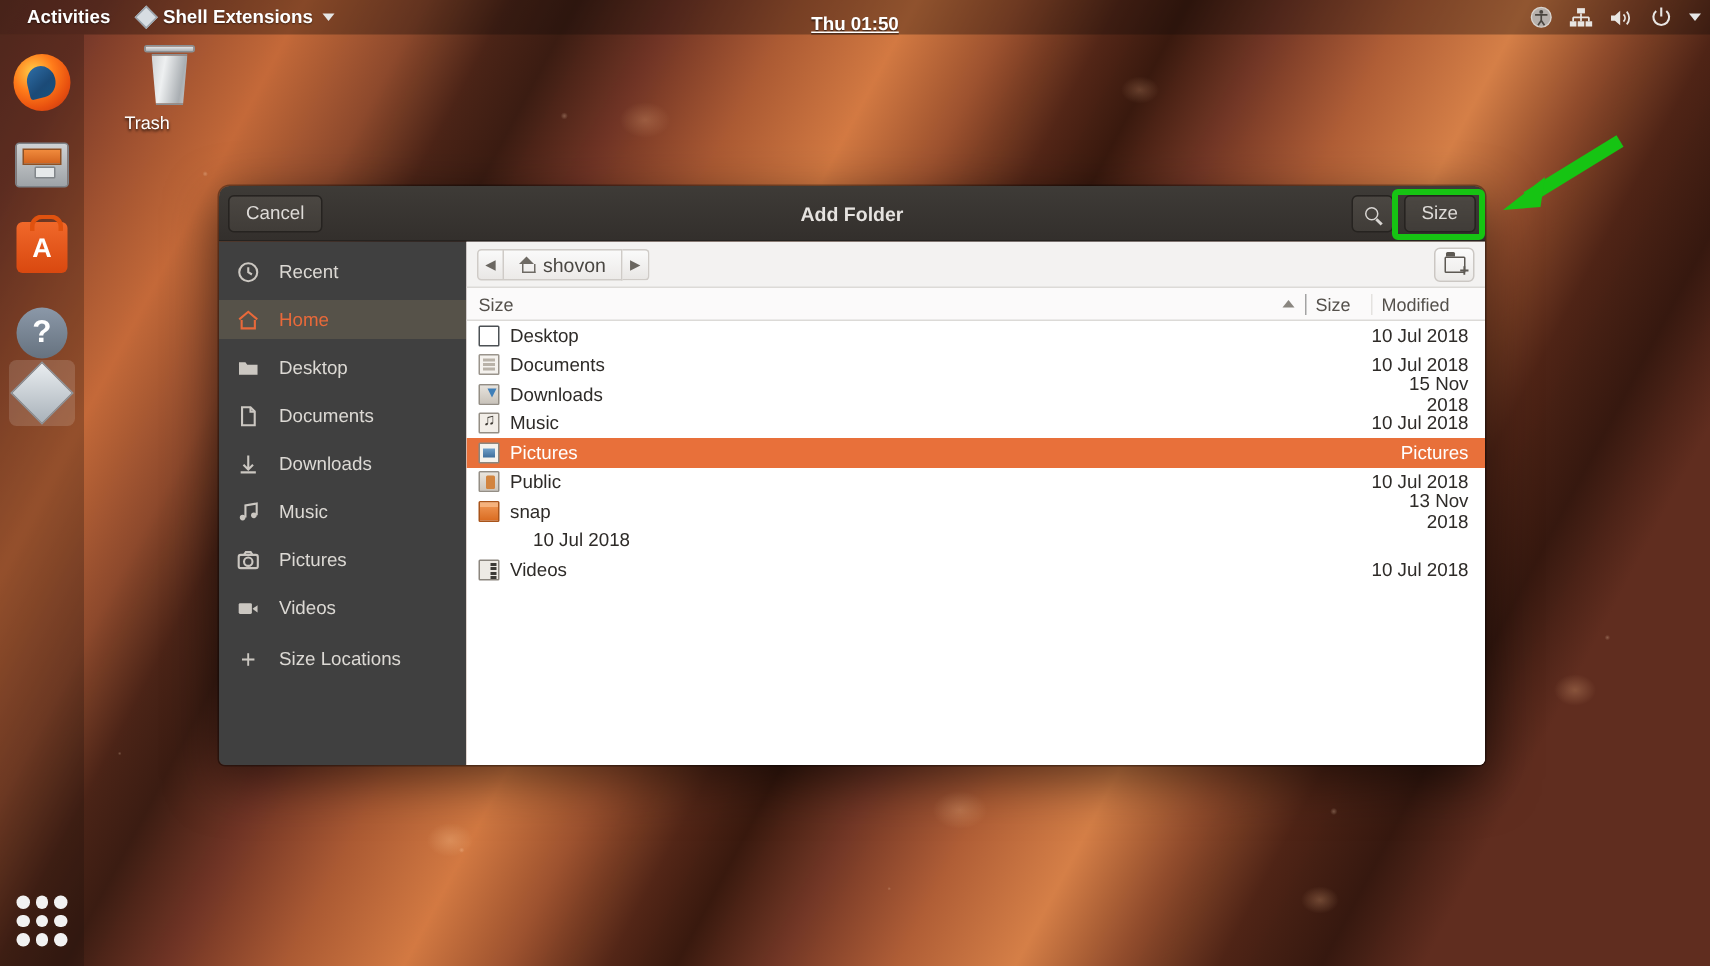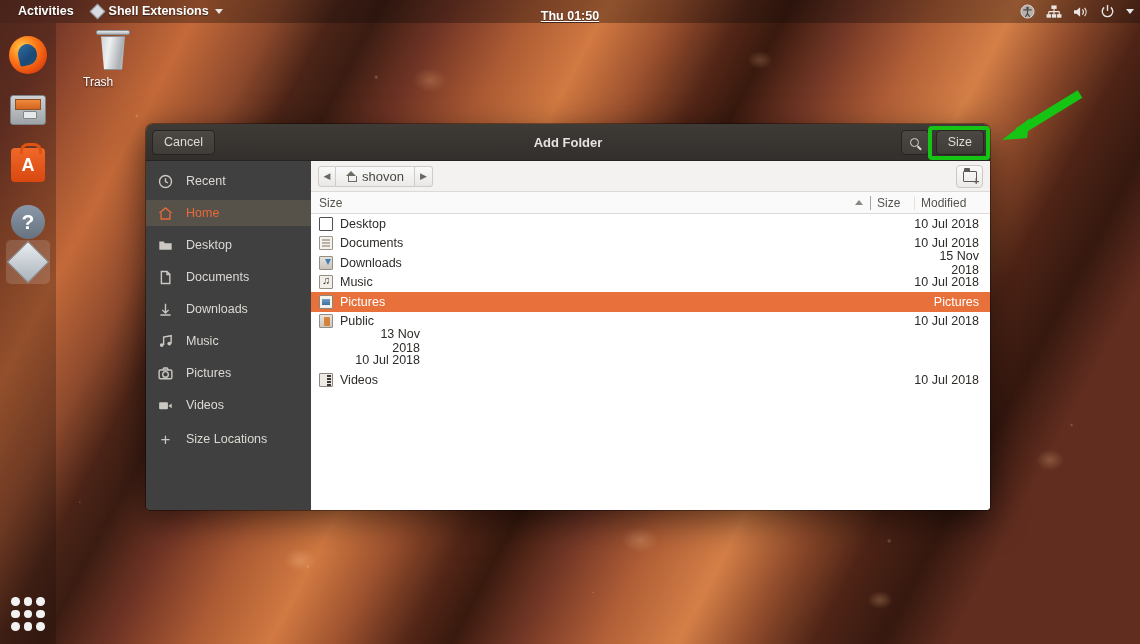--- a/index.html
+++ b/index.html
@@ -584,20 +584,24 @@
         <div class="frow">
           <span class="f-name">
               <span class="ficon ico-public"></span>
               <span>Public</span>
             </span>
           <span class="f-size"></span>
           <span class="f-mod">10 Jul 2018</span>
         </div>
 
         <div class="frow">
+          <span class="f-name">
+              <span class="ficon ico-snap"></span>
+              <span>snap</span>
+            </span>
           <span class="f-size"></span>
           <span class="f-mod">13 Nov 2018</span>
         </div>
 
         <div class="frow">
           <span class="f-size"></span>
           <span class="f-mod">10 Jul 2018</span>
         </div>
 
         <div class="frow">

